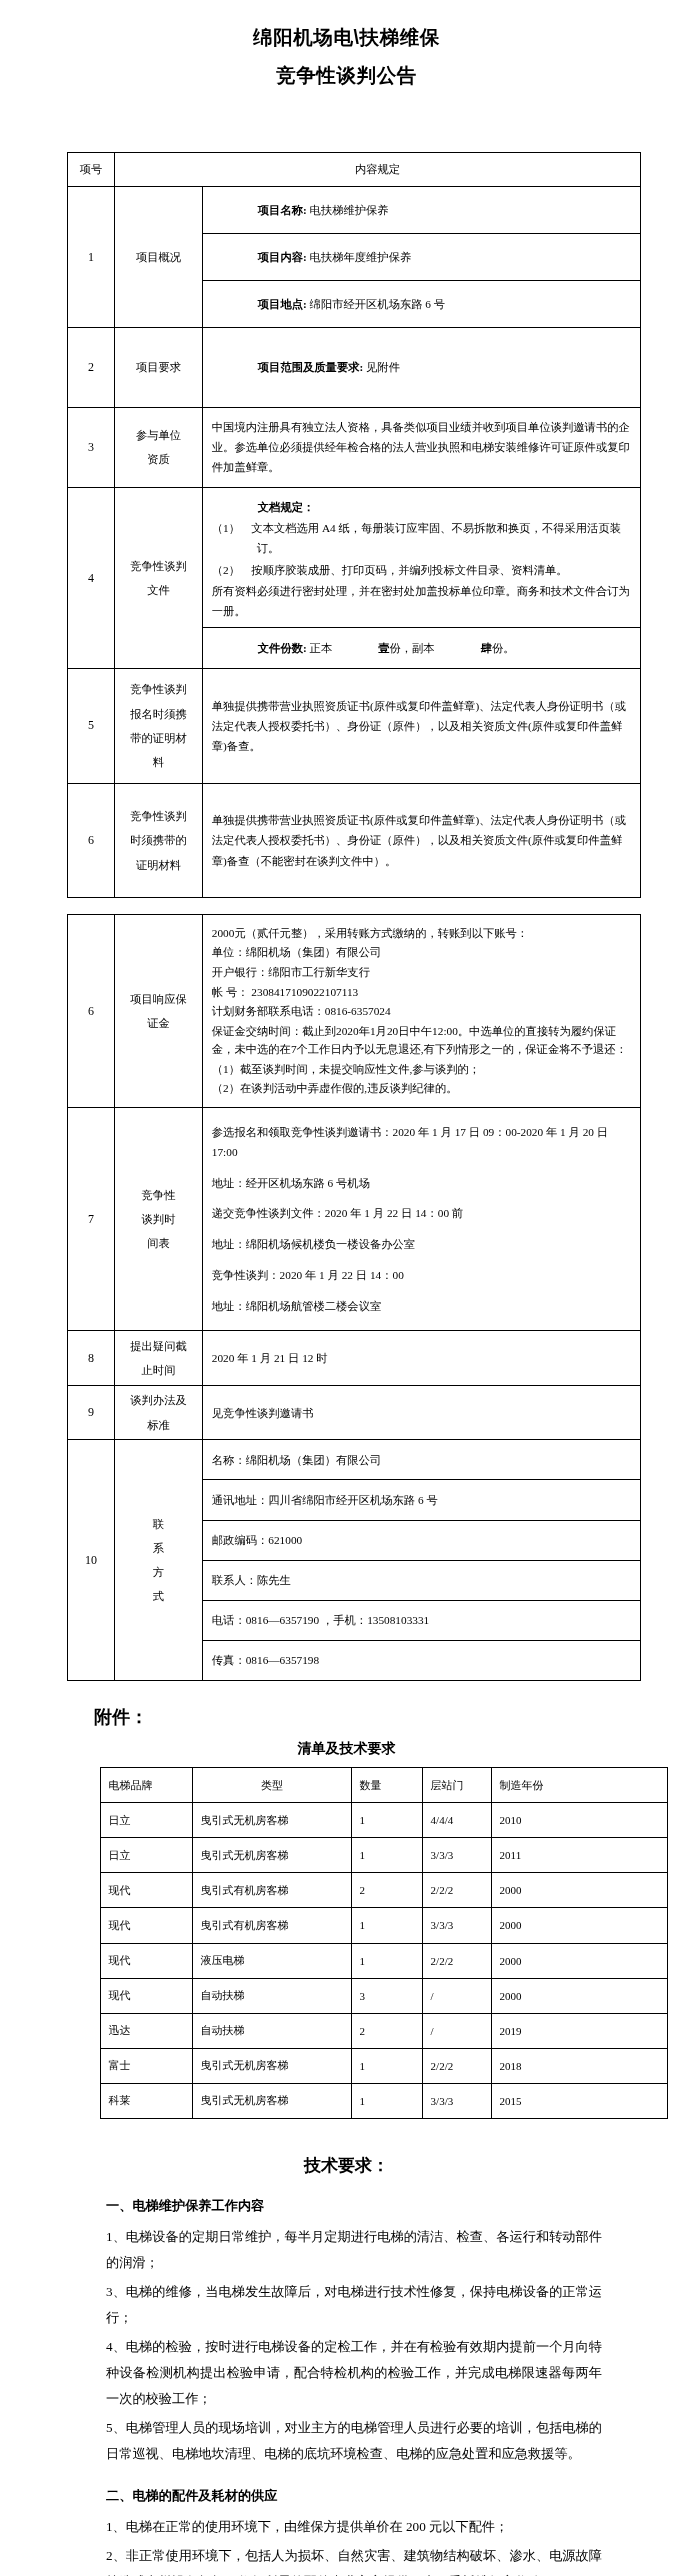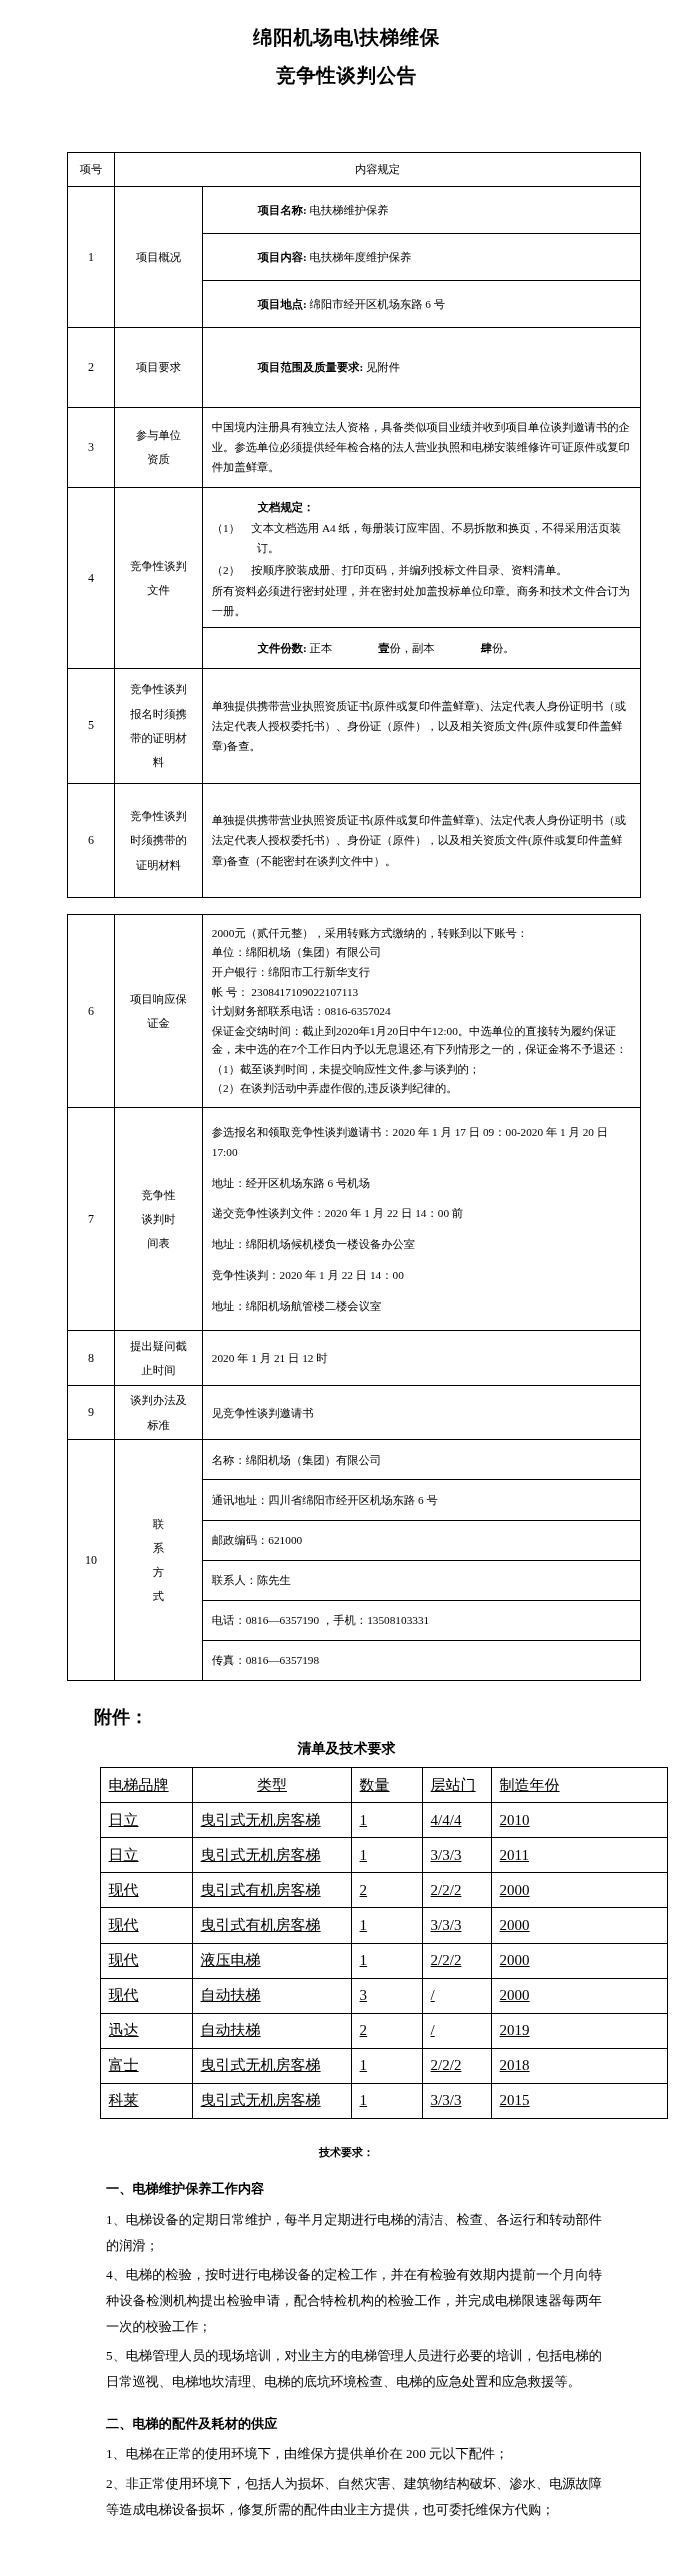--- a/index.html
+++ b/index.html
@@ -50,29 +50,29 @@
   }
   .list-heading{
     text-align:center;font-family:"Liberation Sans","DejaVu Sans",sans-serif;
     font-weight:700;font-size:14px;margin-top:11.3px;
   }
   .equip-table{
     border-collapse:collapse;margin:8.8px 0 0 100px;width:567px;
     table-layout:fixed;border:1.3px solid #000;
   }
   .equip-table th,.equip-table td{
-    border:0.6px solid #000;height:31.5px;font-size:15px;font-weight:normal;
-    padding:1.3px 7.6px;text-align:left;vertical-align:middle;text-decoration:underline;
+    border:0.6px solid #000;height:31.5px;font-size:11px;font-weight:normal;
+    padding:1.3px 7.6px;text-align:left;vertical-align:middle;
   }
   .equip-table th.center{text-align:center;}
 
   
   .tech-heading{
     text-align:center;font-family:"Liberation Sans","DejaVu Sans",sans-serif;
-    font-weight:900;font-size:11px;margin-top:26px;
+    font-weight:900;font-size:17px;margin-top:35px;
   }
   .tech{margin-left:106px;width:496px;}
   .tech-section-heading{
     font-family:"Liberation Sans","DejaVu Sans",sans-serif;
     font-weight:900;font-size:13.2px;margin:20px 0 8.8px;
   }
   .tech-paragraph{
     font-size:13.2px;line-height:1.95;margin:3.8px 0;text-align:justify;
   }
 </style>
@@ -342,20 +342,21 @@
           <td>2015</td>
         </tr>
       </tbody>
     </table>
 
   <div class="tech-heading">技术要求：</div>
 
   <div class="tech" id="techSections">
       <div class="tech-section-heading">一、电梯维护保养工作内容</div>
       <div class="tech-paragraph">1、电梯设备的定期日常维护，每半月定期进行电梯的清洁、检查、各运行和转动部件的润滑；</div>
+      <div class="tech-paragraph">3、电梯的维修，当电梯发生故障后，对电梯进行技术性修复，保持电梯设备的正常运行；</div>
       <div class="tech-paragraph">4、电梯的检验，按时进行电梯设备的定检工作，并在有检验有效期内提前一个月向特种设备检测机构提出检验申请，配合特检机构的检验工作，并完成电梯限速器每两年一次的校验工作；</div>
       <div class="tech-paragraph">5、电梯管理人员的现场培训，对业主方的电梯管理人员进行必要的培训，包括电梯的日常巡视、电梯地坎清理、电梯的底坑环境检查、电梯的应急处置和应急救援等。</div>
       <div class="tech-section-heading">二、电梯的配件及耗材的供应</div>
       <div class="tech-paragraph">1、电梯在正常的使用环境下，由维保方提供单价在 200 元以下配件；</div>
       <div class="tech-paragraph">2、非正常使用环境下，包括人为损坏、自然灾害、建筑物结构破坏、渗水、电源故障等造成电梯设备损坏，修复所需的配件由业主方提供，也可委托维保方代购；</div>
     </div>
 
 </div>
 
 

